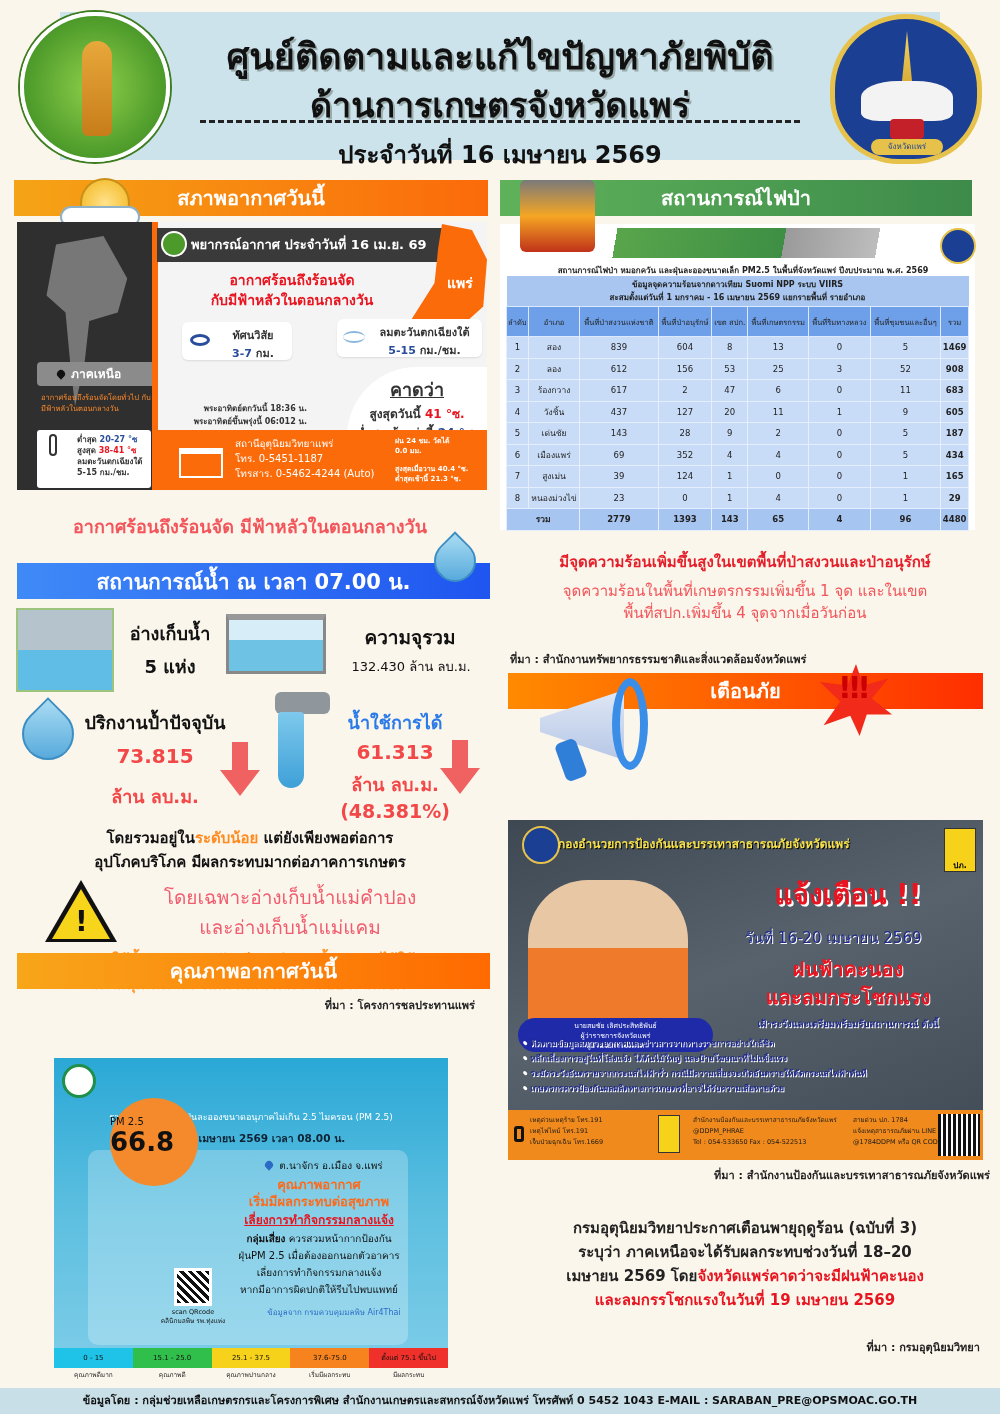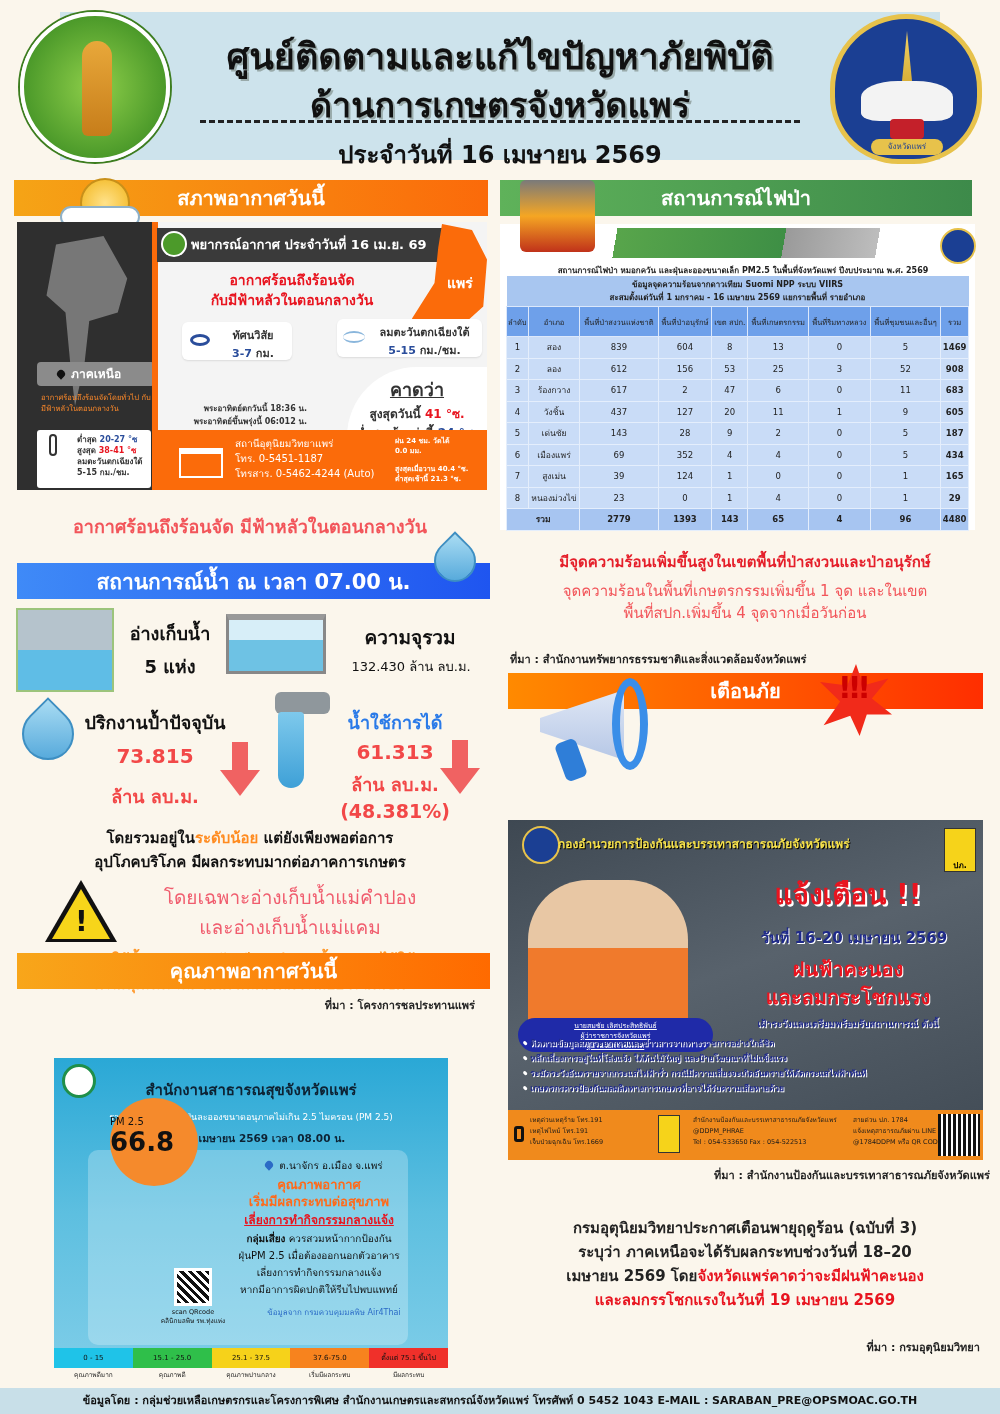--- a/index.html
+++ b/index.html
@@ -121,23 +121,23 @@
 .megaphone{position:absolute;left:540px;top:690px;width:120px;height:70px;background:linear-gradient(#dfe7f5,#b6c7e6);clip-path:polygon(0 40%,70% 0,70% 100%,0 60%);}
 .megaphone-ring{position:absolute;left:612px;top:678px;width:36px;height:92px;border:8px solid #3a8ee8;border-radius:50%;}
 .megaphone-handle{position:absolute;left:560px;top:740px;width:22px;height:40px;background:#2f7ed8;border-radius:6px;transform:rotate(-20deg);}
 .burst{position:absolute;left:820px;top:664px;width:72px;height:72px;background:#f12a1a;clip-path:polygon(50% 0,60% 30%,95% 20%,72% 48%,100% 70%,65% 70%,55% 100%,42% 72%,5% 85%,28% 52%,0 25%,38% 30%);}
 .burst-ex{position:absolute;left:838px;top:670px;font-size:30px;font-weight:bold;color:#c00;letter-spacing:-4px;}
 #ddpm-poster{left:508px;top:820px;width:475px;height:340px;background:linear-gradient(160deg,#3e4852 0%,#58626c 45%,#404a54 100%);overflow:hidden;}
 .poster-head{position:absolute;left:50px;top:14px;width:380px;font-size:12px;font-weight:bold;color:#f6e14a;text-shadow:1px 1px 0 #000;}
 .poster-seal{position:absolute;left:14px;top:6px;width:38px;height:38px;border-radius:50%;background:#1b3f93;border:2px solid #e7c24b;}
 .poster-pk{position:absolute;left:436px;top:8px;width:32px;height:44px;background:#f6d31a;border:1px solid #333;font-size:8px;text-align:center;padding-top:30px;color:#000;font-weight:bold;}
 .person{position:absolute;left:20px;top:60px;width:160px;height:170px;background:linear-gradient(#e8c7a4 0%,#e8c7a4 40%,#f07a2c 40%);border-radius:60px 60px 8px 8px;}
-.person-cap{position:absolute;left:10px;top:198px;width:195px;height:34px;background:#1f2aa8;border-radius:20px;color:#fff;font-size:7px;text-align:center;line-height:10px;padding-top:3px;text-decoration:underline;}
+.person-cap{position:absolute;left:10px;top:198px;width:195px;height:34px;background:#1f2aa8;border-radius:20px;color:#fff;font-size:7px;text-align:center;line-height:10px;padding-top:3px;}
 .poster-main{position:absolute;left:210px;top:52px;width:260px;text-align:center;font-size:28px;font-weight:bold;color:#e8141f;text-shadow:2px 2px 0 #fff;}
-.poster-date{position:absolute;left:216px;top:106px;width:260px;text-align:center;font-size:15px;font-weight:bold;color:#1f2a8a;text-shadow:1px 1px 0 #fff;}
+.poster-date{position:absolute;left:195px;top:106px;width:260px;text-align:center;font-size:15px;font-weight:normal;color:#1f2a8a;text-shadow:1px 1px 0 #fff;}
 .poster-hz{position:absolute;left:210px;top:135px;width:260px;text-align:center;font-size:20px;font-weight:bold;color:#e8141f;text-shadow:1px 1px 0 #fff;line-height:28px;}
 .poster-watch{position:absolute;left:210px;top:196px;width:260px;text-align:center;font-size:9.5px;font-weight:bold;color:#1f2a8a;text-shadow:1px 1px 0 #fff;}
 .poster-list{position:absolute;left:14px;top:216px;width:455px;font-size:8.4px;font-weight:bold;color:#1f2a8a;text-shadow:1px 1px 0 #fff;line-height:15px;list-style:none;}
 .poster-list li:before{content:"• ";color:#fff;}
 .poster-foot{position:absolute;left:0;top:290px;width:475px;height:50px;background:#f08a1c;font-size:6.5px;color:#1a1a1a;}
 .poster-foot .col{position:absolute;top:5px;line-height:11px;}
 .phone-icon{position:absolute;left:6px;top:16px;width:10px;height:16px;border:3px solid #111;border-radius:3px;}
 .poster-qr{position:absolute;left:430px;top:4px;width:42px;height:42px;background:repeating-linear-gradient(90deg,#111 0 3px,#fff 3px 5px);}
 #ddpm-source{left:520px;top:1166px;width:470px;text-align:right;font-size:11px;font-weight:bold;color:#222;}
 #tmd-notice{left:500px;top:1216px;width:490px;text-align:center;font-size:15px;font-weight:bold;color:#222;line-height:24px;}
@@ -403,21 +403,20 @@
   </div>
 <div id="water-advice" class="abs">
     <div>ควรใช้น้ำอย่างประหยัด มีการสำรองน้ำสะอาดไว้ใช้</div>
     <div>กรณีฉุกเฉิน และติดตามสถานการณ์อย่างใกล้ชิด</div>
   </div>
 <div id="water-source" class="abs">ที่มา : โครงการชลประทานแพร่</div>
 
 <div id="air-head" class="sec-head">คุณภาพอากาศวันนี้</div>
 <div id="air-panel" class="abs">
   <div class="moph"></div>
-  <div class="air-title">สำนักงานสาธารณสุขจังหวัดแพร่</div>
   <div class="air-sub">รายงานสถานการณ์ฝุ่นละอองขนาดอนุภาคไม่เกิน 2.5 ไมครอน (PM 2.5)</div>
   <div class="air-date">วันที่ 16 เมษายน 2569 เวลา 08.00 น.</div>
   <div class="air-box"></div>
   <div class="air-loc"><span class="pin-icon" style="background:#2b6bc6;"></span><span>ต.นาจักร อ.เมือง จ.แพร่</span></div>
   <div class="pm-circle" style="left:56px;top:40px;">
     <div class="l">PM 2.5</div>
     <div class="v">66.8</div>
   </div>
   <div class="air-q">
       <div>คุณภาพอากาศ</div>

